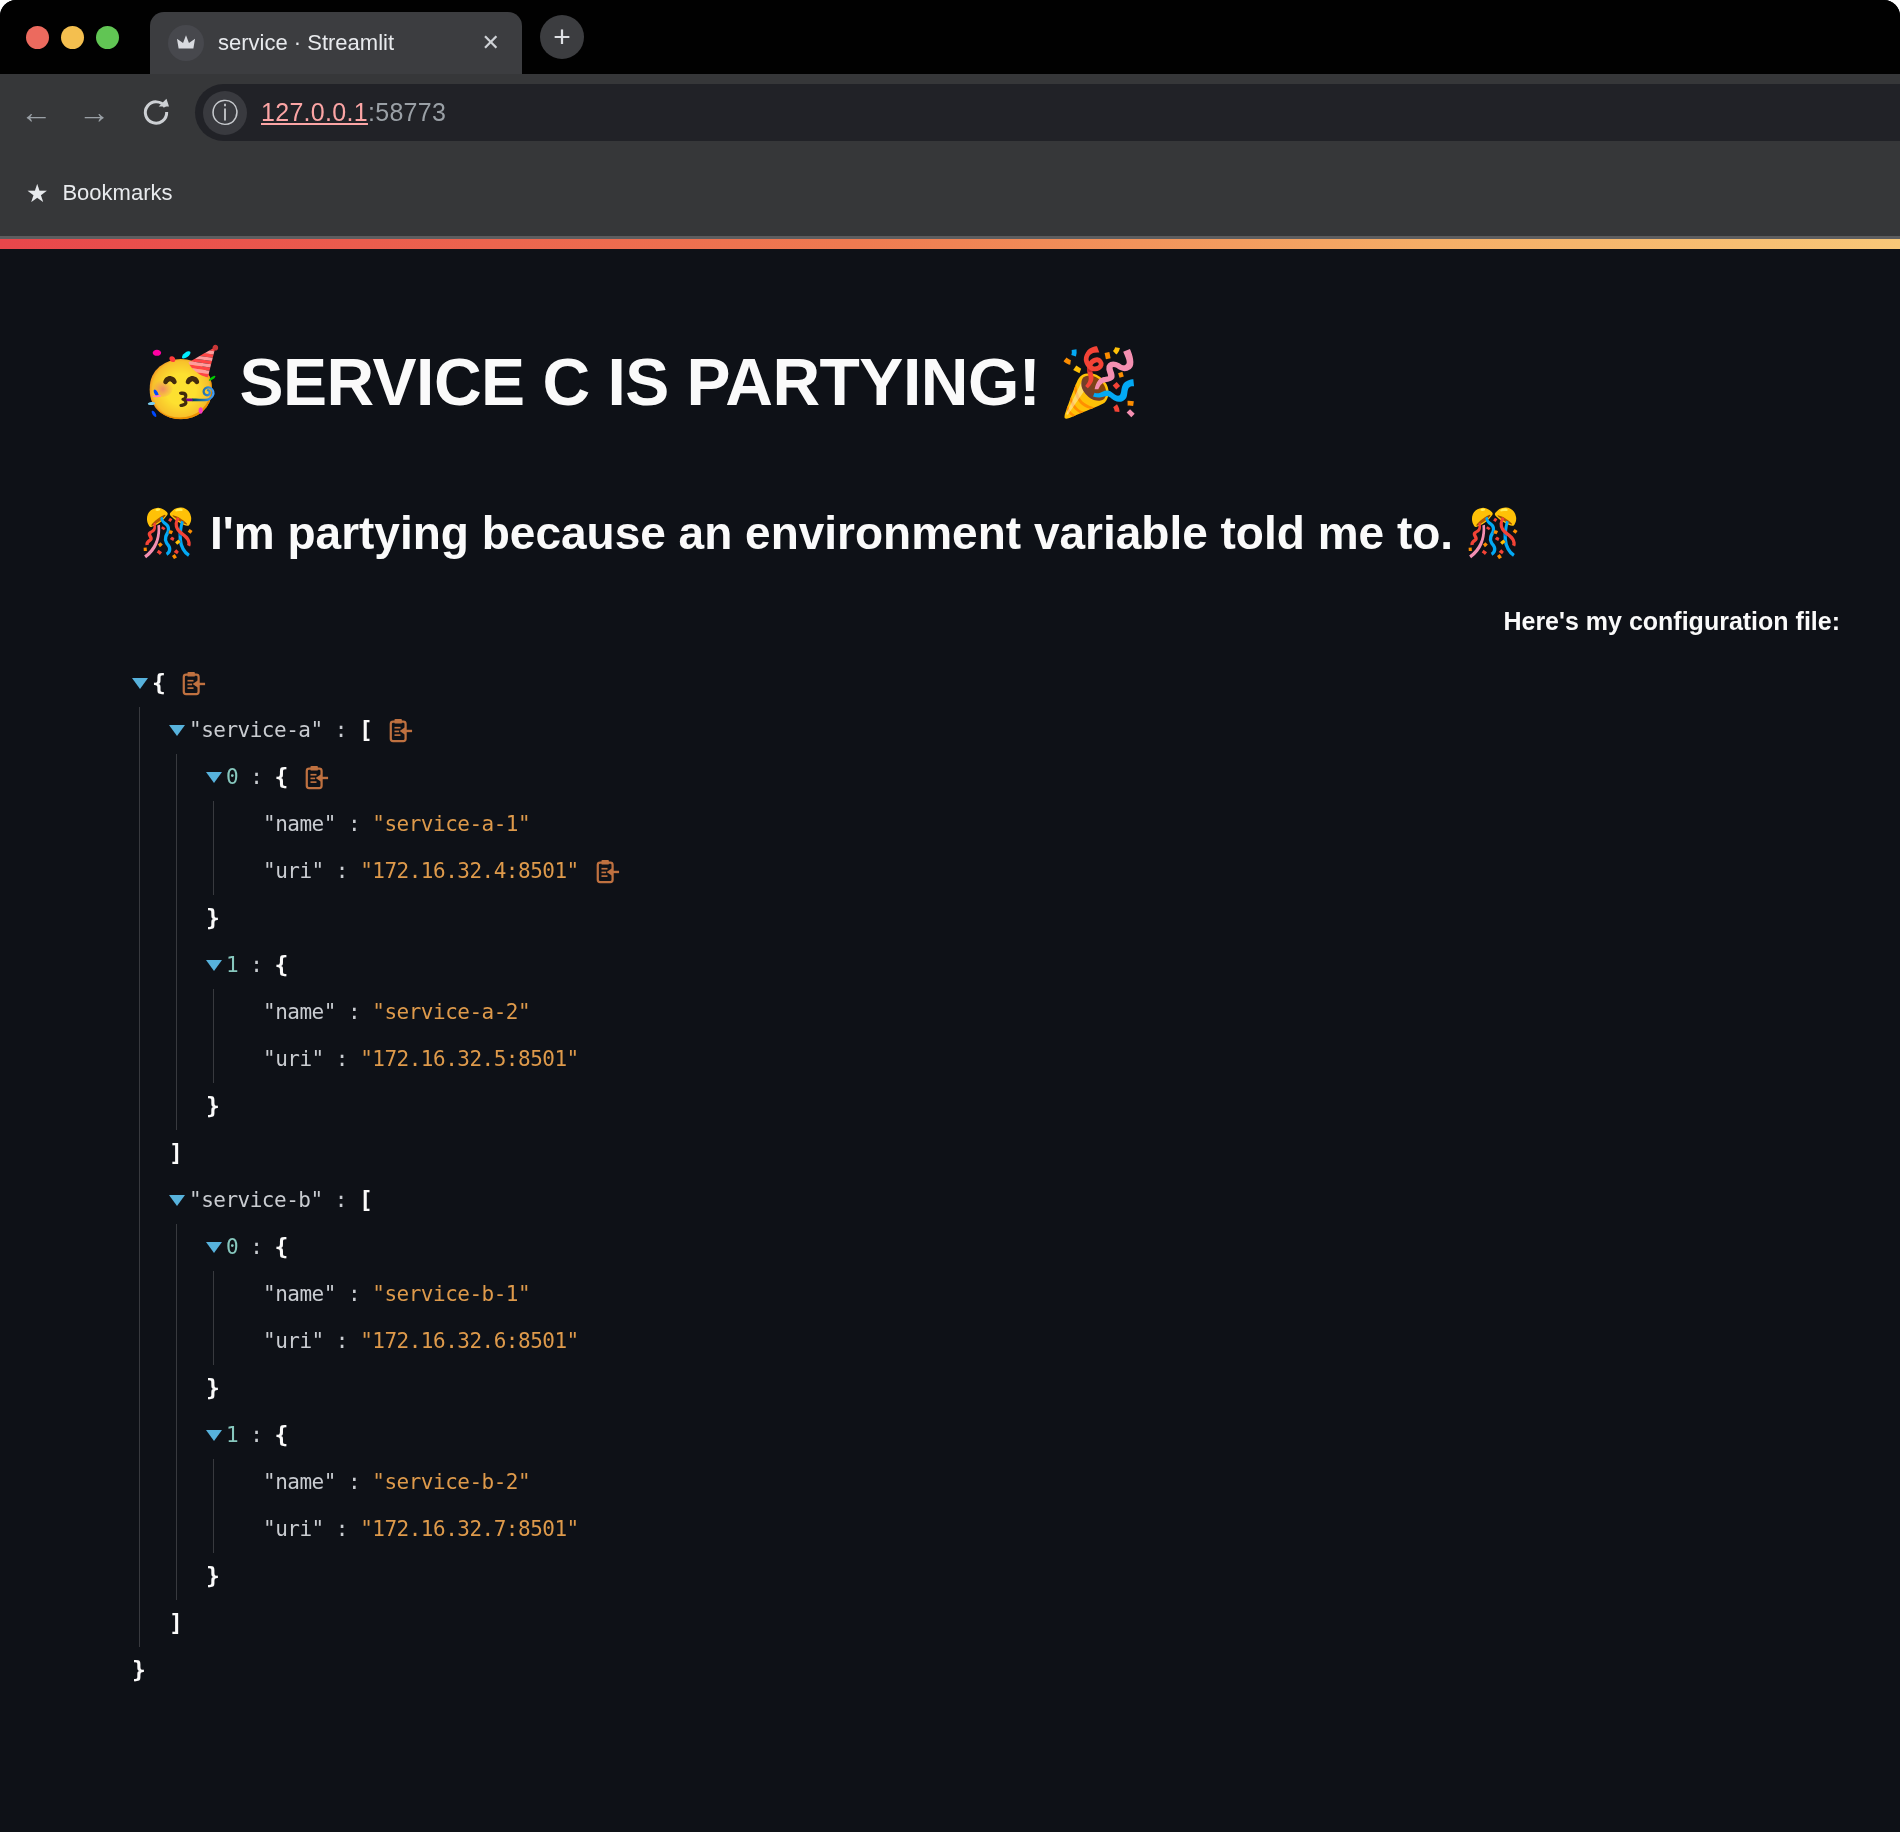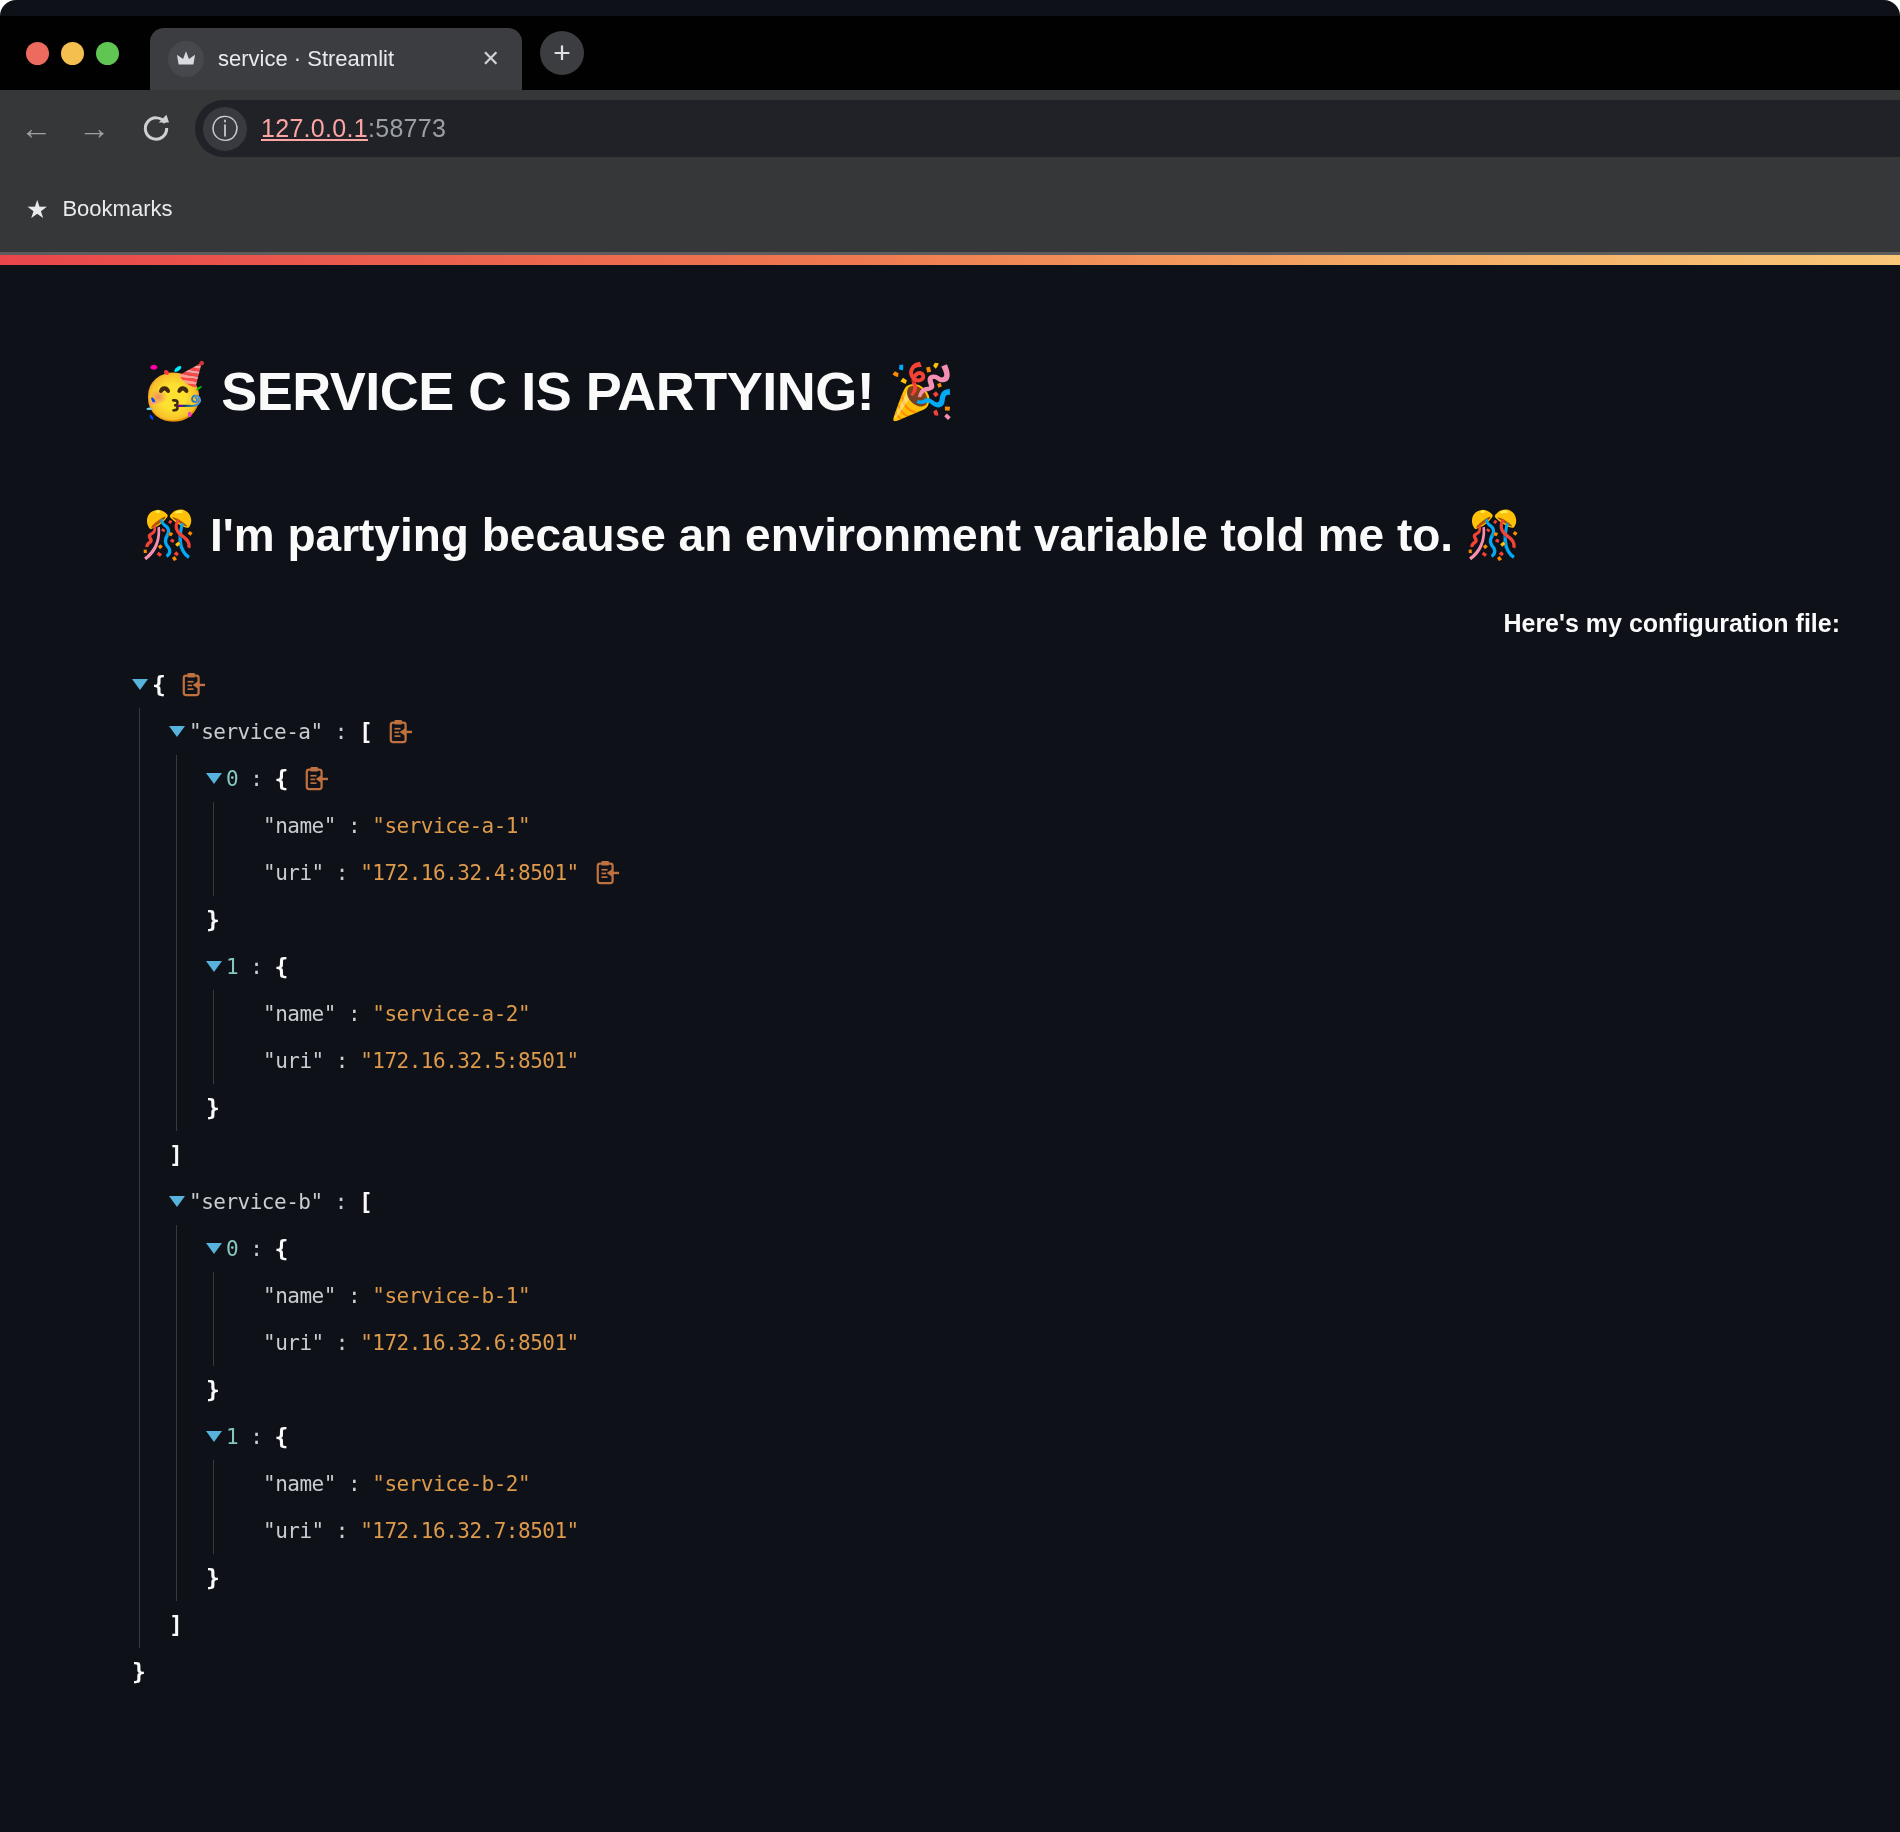--- a/index.html
+++ b/index.html
@@ -2,21 +2,21 @@
 <html><head>
 <meta charset="utf-8">
 <style>
   * { margin:0; padding:0; box-sizing:border-box; }
   html,body { width:1900px; height:1832px; background:#ffffff; overflow:hidden;
               font-family:"Liberation Sans", sans-serif; }
   .window { width:1900px; height:1832px; border-radius:16px 16px 0 0; overflow:hidden;
             background:#0e1117; position:relative; }
 
   
-  .tabstrip { height:74px; background:#010101; position:relative;margin-top:16px; }
+  .tabstrip { height:74px; background:#010101; position:relative; }
   .traffic { position:absolute; left:26px; top:26px; display:flex; gap:12px; }
   .traffic .dot { width:23px; height:23px; border-radius:50%; }
   .dot.red { background:#ec6a5e; } .dot.yellow { background:#f4bf4f; } .dot.green { background:#61c554; }
   .tab { position:absolute; left:150px; top:12px; width:372px; height:62px; background:#3c3d40;
          border-radius:14px 14px 0 0; display:flex; align-items:center; padding:0 18px; }
   .favicon { width:36px; height:36px; border-radius:50%; background:#47484d; display:flex;
              align-items:center; justify-content:center; flex:0 0 auto; }
   .tab-title { color:#e8eaed; font-size:22px; margin-left:14px; flex:1; white-space:nowrap;
                overflow:hidden; }
   .tab-close { color:#cfd2d6; font-size:22px; padding:2px 4px; cursor:pointer; }
@@ -39,21 +39,21 @@
 
   
   .bookmarksbar { height:86px; background:#363739; display:flex; align-items:center; padding-left:26px; }
   .bm-star { color:#e8eaed; font-size:25px; cursor:pointer; }
   .bm-label { color:#e8eaed; font-size:22px; margin-left:14px; cursor:pointer; }
   .chrome-divider { height:3px; background:#5d5d5f; }
   .decoration { height:10px; background:linear-gradient(90deg,#e8464b 0%,#ef7a50 45%,#f5ad66 75%,#f8c778 100%); }
 
   
   main { background:#0e1117; height:1400px; padding:94px 60px 0 140px; color:#fafafa; }
-  h1 { font-size:54px; font-weight:700; line-height:1.2; letter-spacing:-0.5px; }
+  h1 { font-size:66px; font-weight:700; line-height:1.2; letter-spacing:-0.5px; }
   h2 { font-size:46px; font-weight:700; line-height:1.2; margin-top:84px; }
   p.lead { font-size:25px; font-weight:700; line-height:1.3; margin-top:54px; }
   p.lead2 { font-size:25px; font-weight:700; line-height:1.3; margin-top:44px;text-align:right; }
 
   
   #json-tree { margin-top:22px; margin-left:-8px;
                font-family:"DejaVu Sans Mono", monospace; font-size:21px; letter-spacing:-0.5px; }
   .jrow { display:flex; align-items:center; height:47px; white-space:pre; }
   .jarrow { width:20px; flex:0 0 auto; cursor:pointer; display:flex; align-items:center; }
   .jarrow::before { content:''; width:0; height:0; border-left:8px solid transparent;

